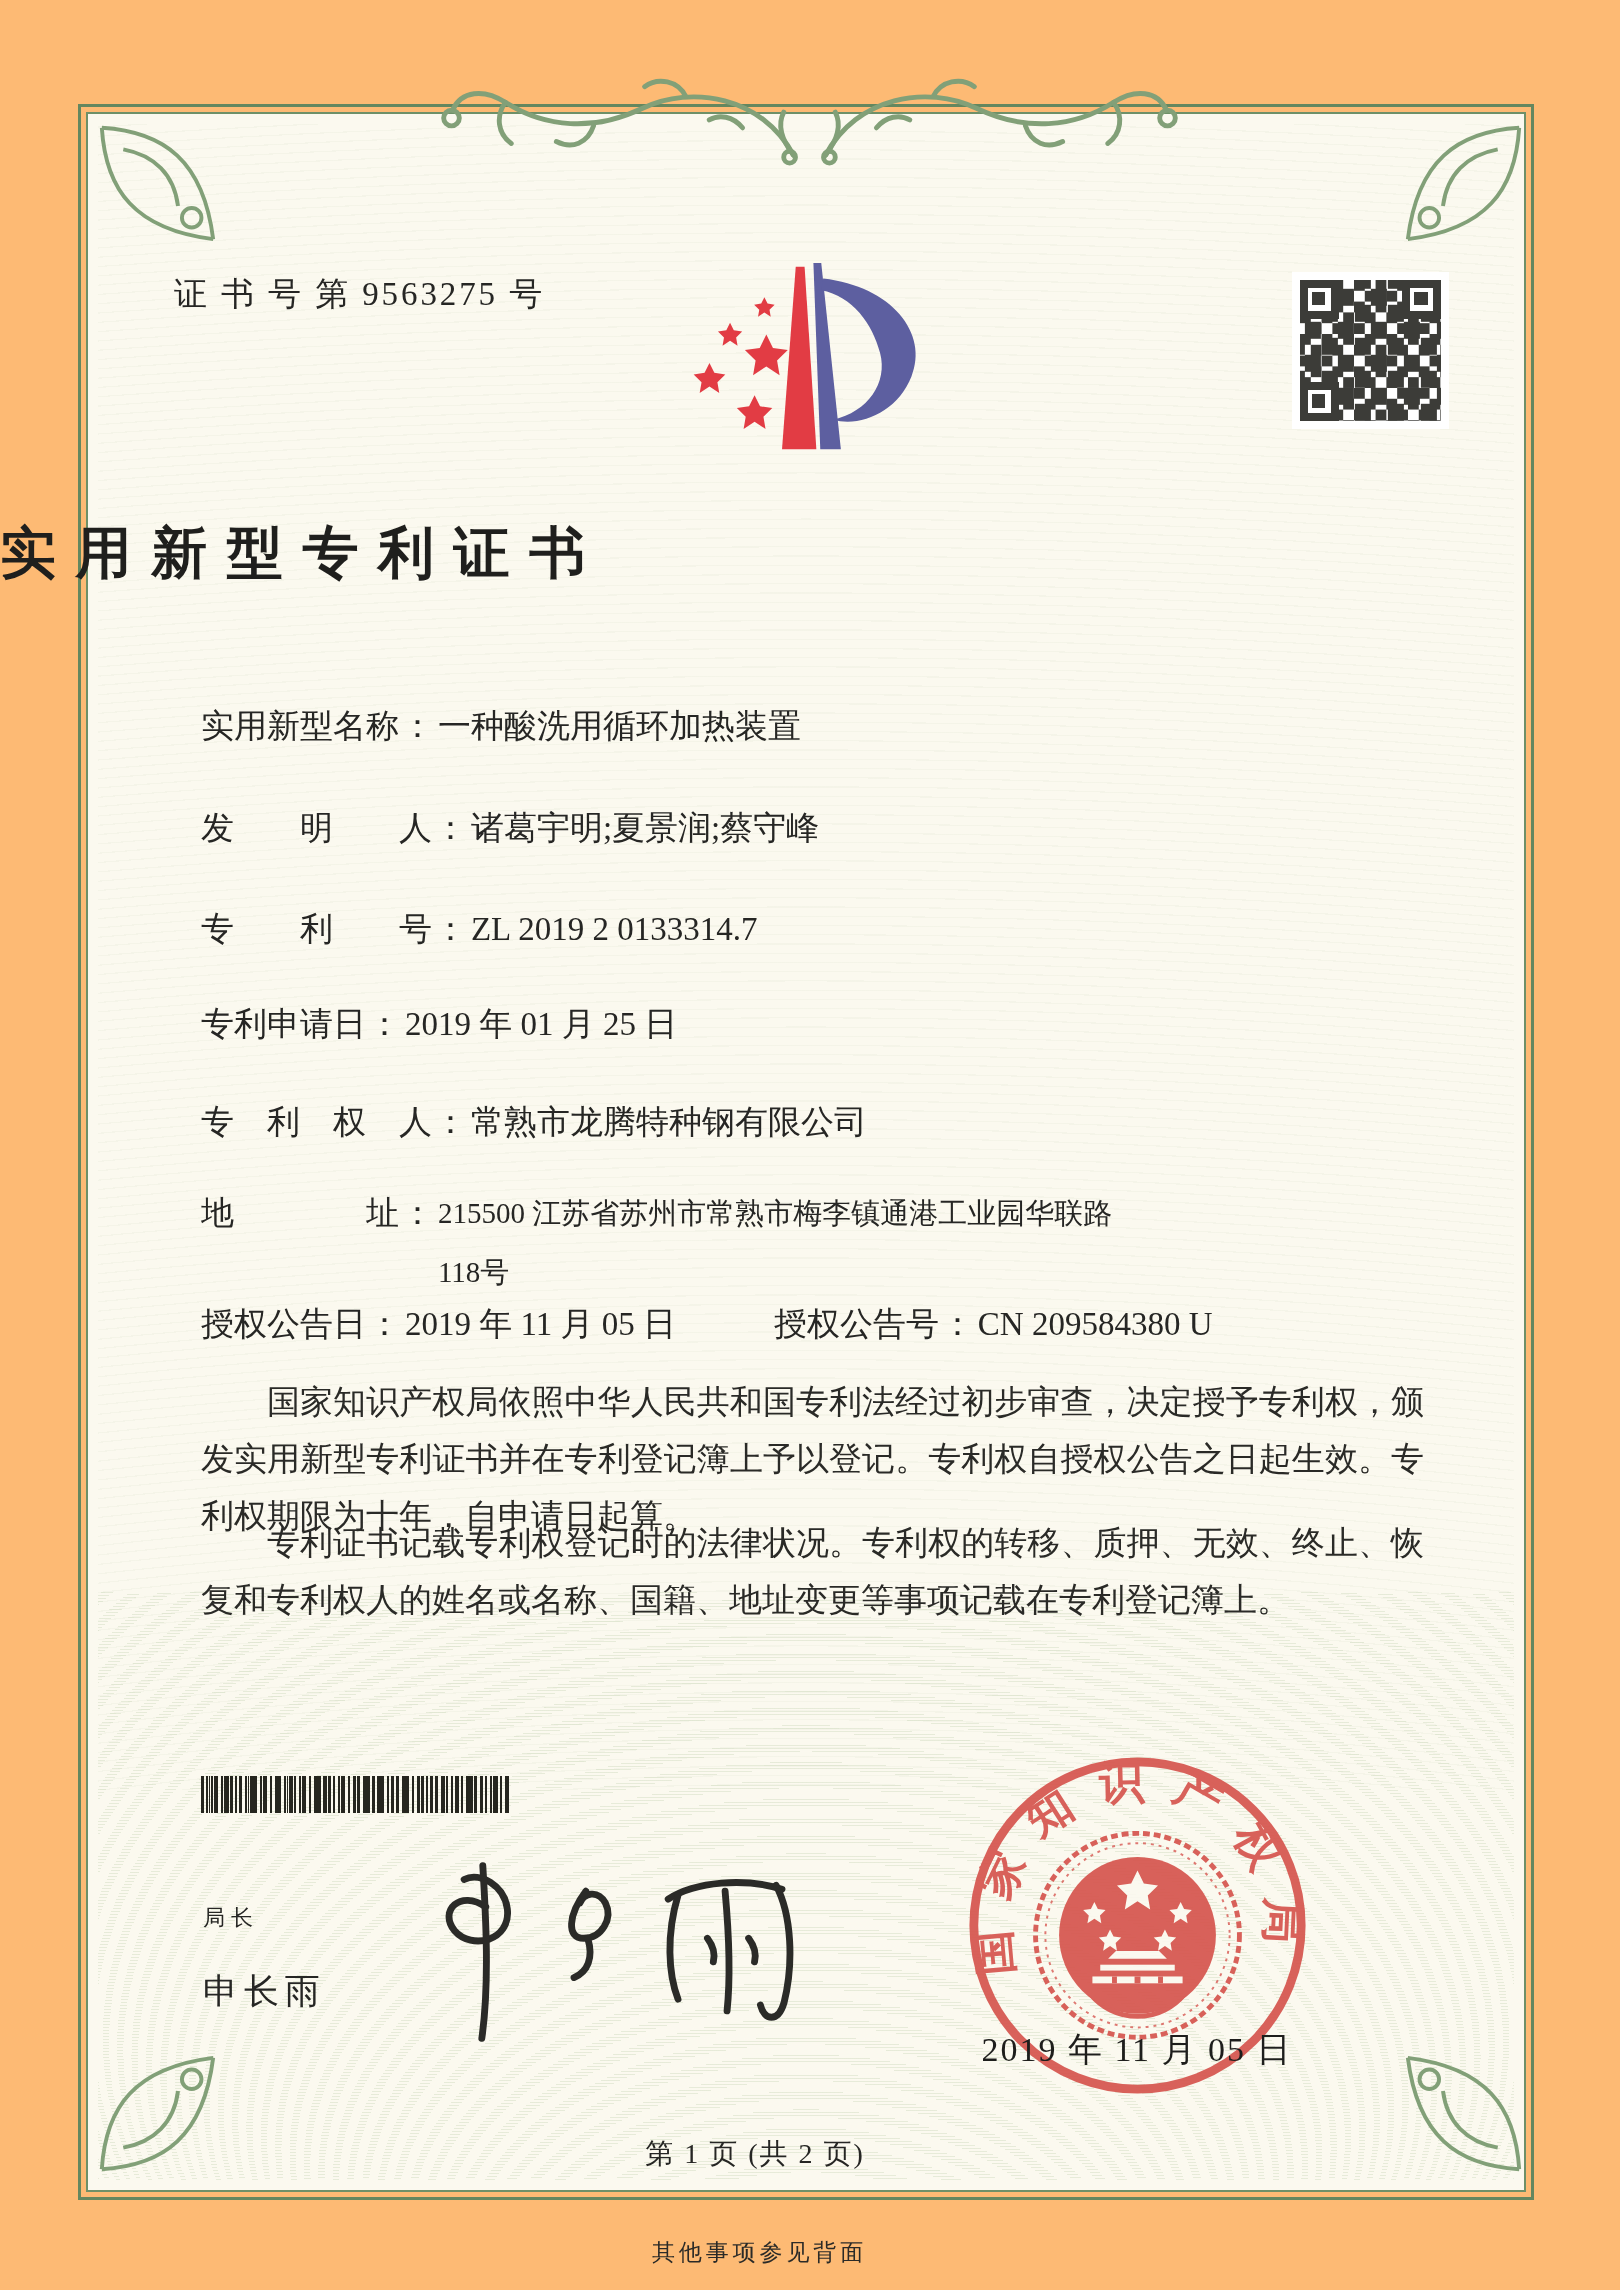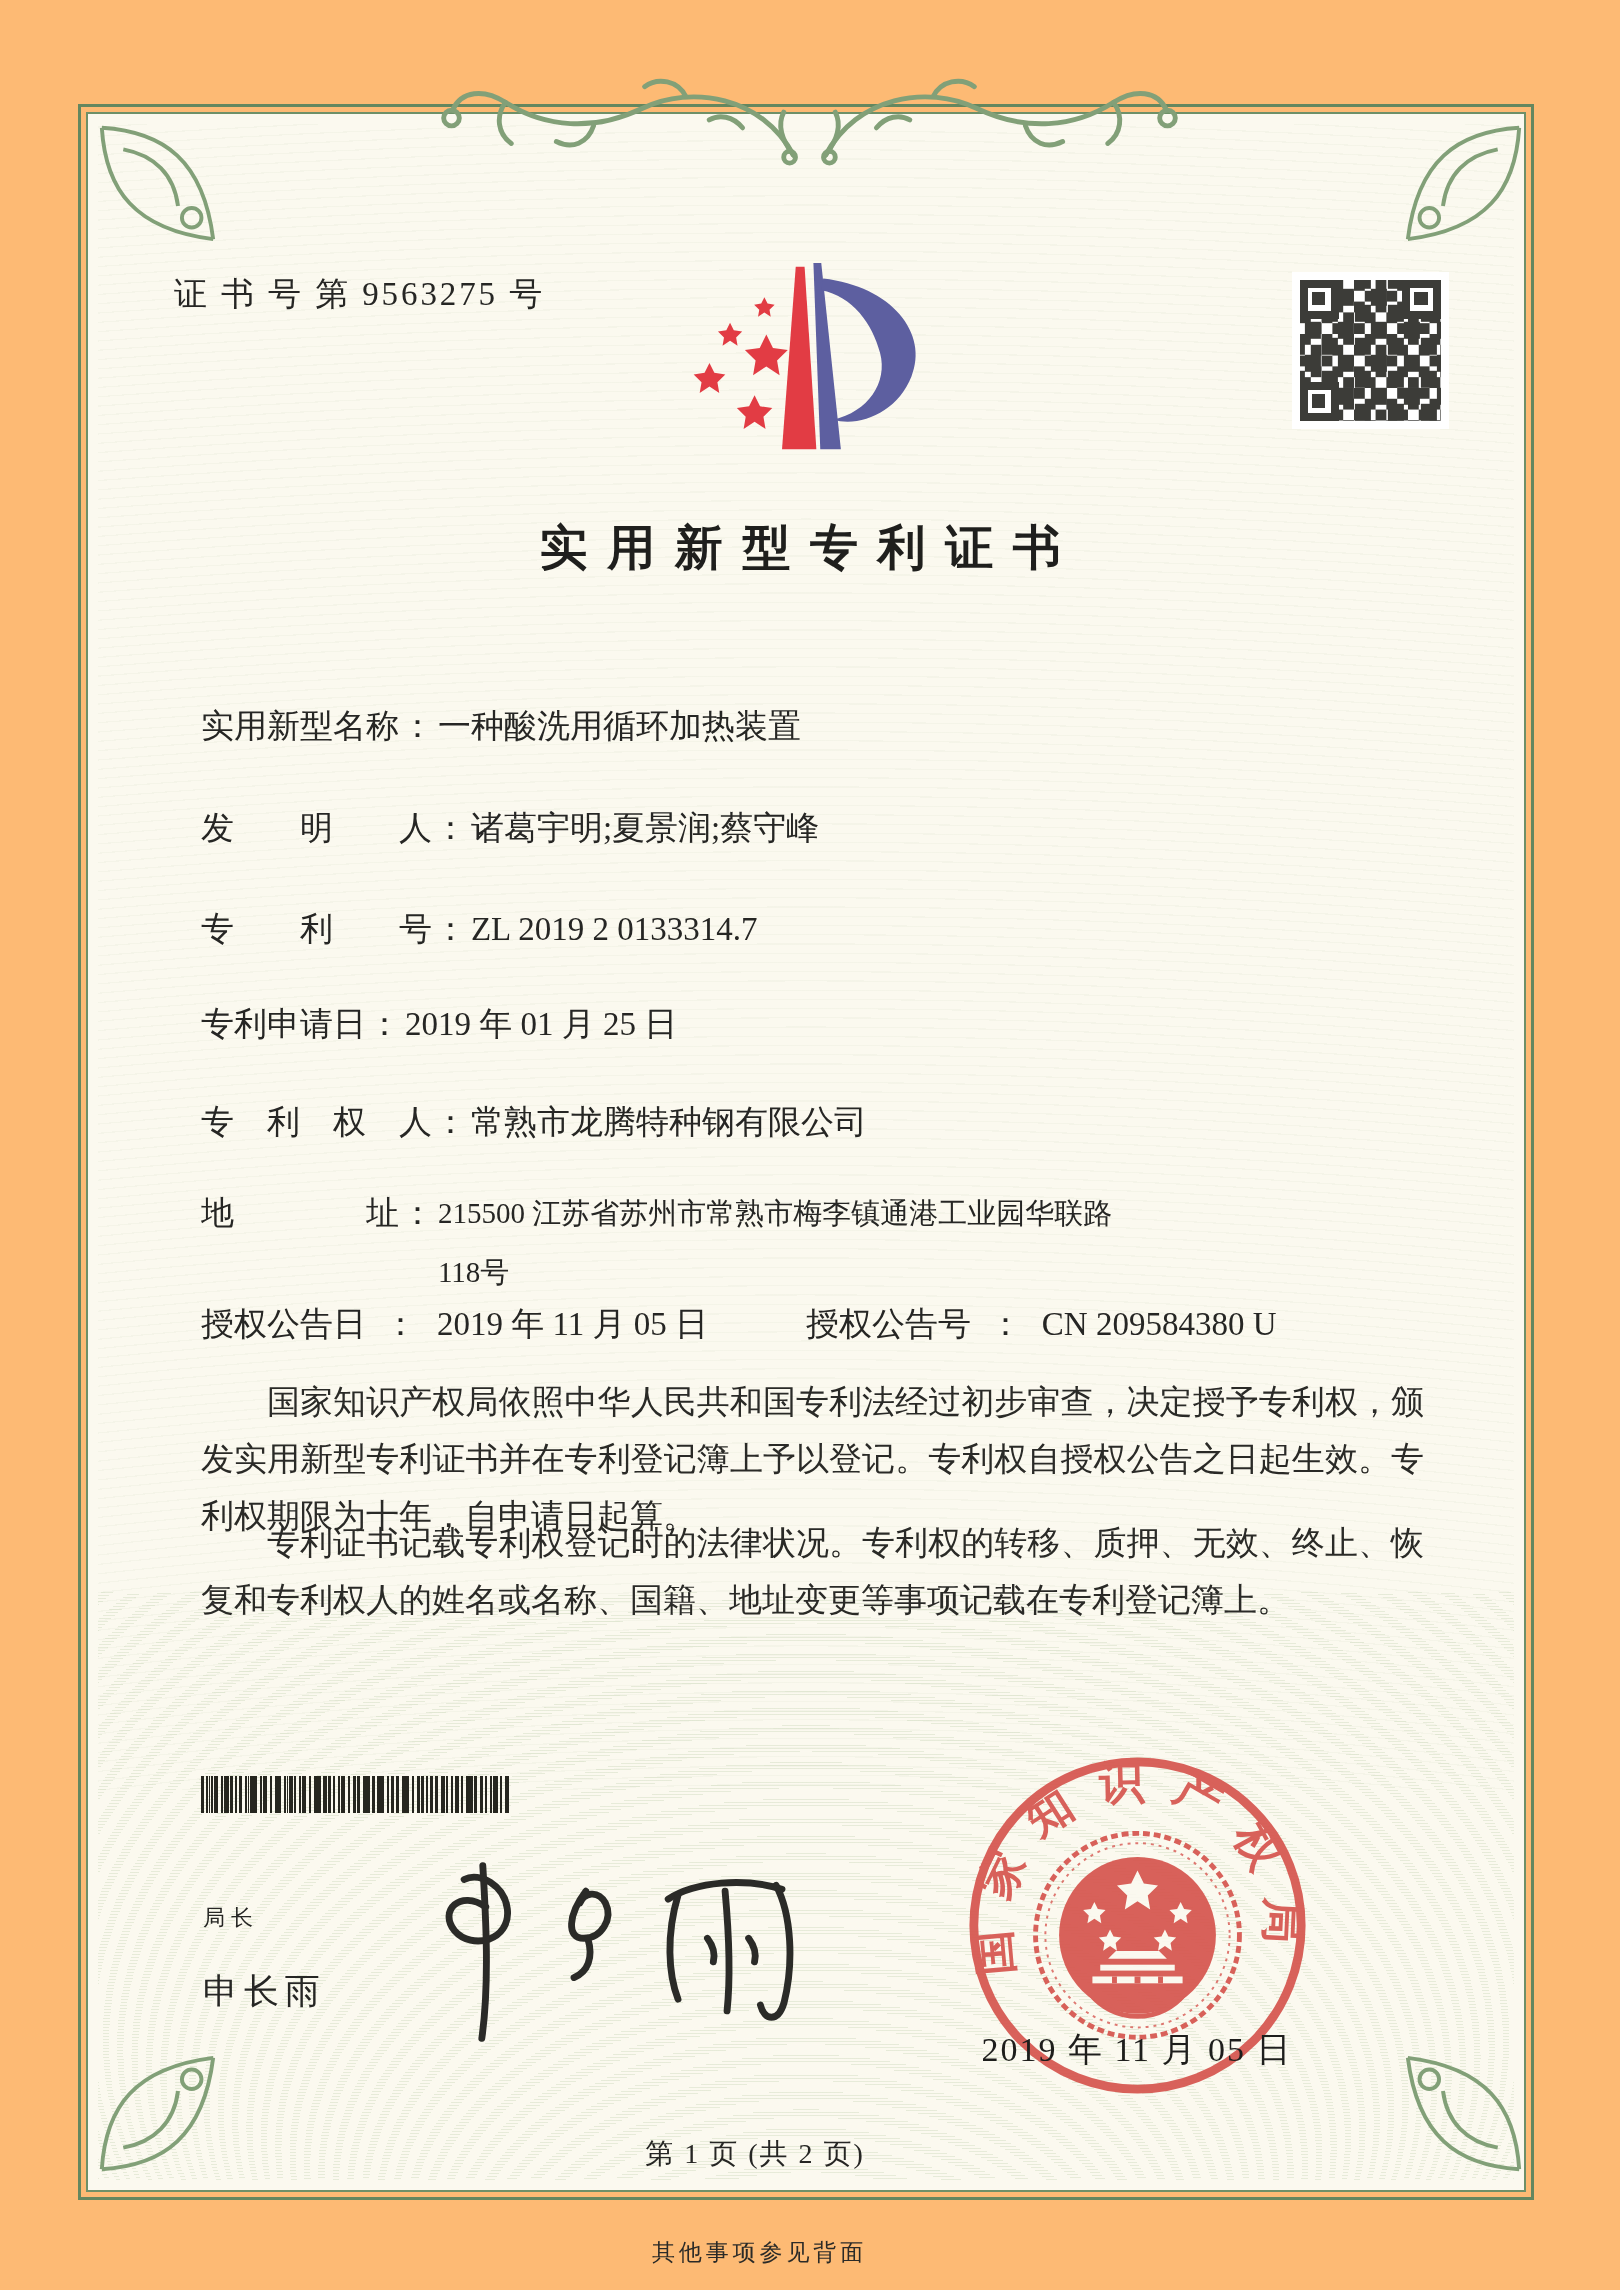--- a/index.html
+++ b/index.html
@@ -43,38 +43,38 @@
     background-size:21.6px 21.6px, 33px 33px;
     background-position:0 0, 4.9px 8.8px;
   }
   .qr-finder { position:absolute; width:39px; height:39px; border:8.8px solid #3c3c38; background:#fff; box-sizing:border-box; }
   .qr-finder .dot { position:absolute; left:3.9px; top:3.9px; width:13.7px; height:13.7px; background:#3c3c38; }
   .qr-finder.tl { left:7.8px; top:7.8px; }
   .qr-finder.tr { right:7.8px; top:7.8px; }
   .qr-finder.bl { left:7.8px; bottom:7.8px; }
   
   .title {
-    position:absolute; left:0; top:516px; width:100%; text-align:center;
-    font-size:48px; font-weight:bold; letter-spacing:19.6px; color:#1f1f1d;
+    position:absolute; left:0; top:516px; width:100%; text-align:left;
+    font-size:56px; font-weight:bold; letter-spacing:19.6px; color:#1f1f1d;
   }
   
   .row { position:absolute; left:201px; display:flex; align-items:flex-start; font-size:33px; line-height:1.35; }
   .row .lbl { white-space:pre; }
   .row .colon { margin:0 3.9px 0 2px; }
   .row .val { white-space:pre-wrap; }
   .row-name { top:704px; }
   .row-inventors { top:806px; }
   .row-patent-no { top:907px; }
   .row-filing { top:1002px; }
   .row-patentee { top:1100px; }
   .row-address { top:1184px; }
   .row-address .val { width:708px; font-size:29px; line-height:59px; }
   .row-address { line-height:59px; }
   .row-grant { top:1302px; width:1235px; }
-  .grant-group { display:flex;gap:16px; }
+  .grant-group { display:flex; }
   .grant-group.second { margin-left:98px; }
   
   .para {
     position:absolute; left:201px; width:1223px; font-size:33px; line-height:57px;
     text-align:justify; text-indent:2em; color:#2a2a27;
   }
   .para1 { top:1374px; }
   .para2 { top:1515px; }
   
   .barcode {

